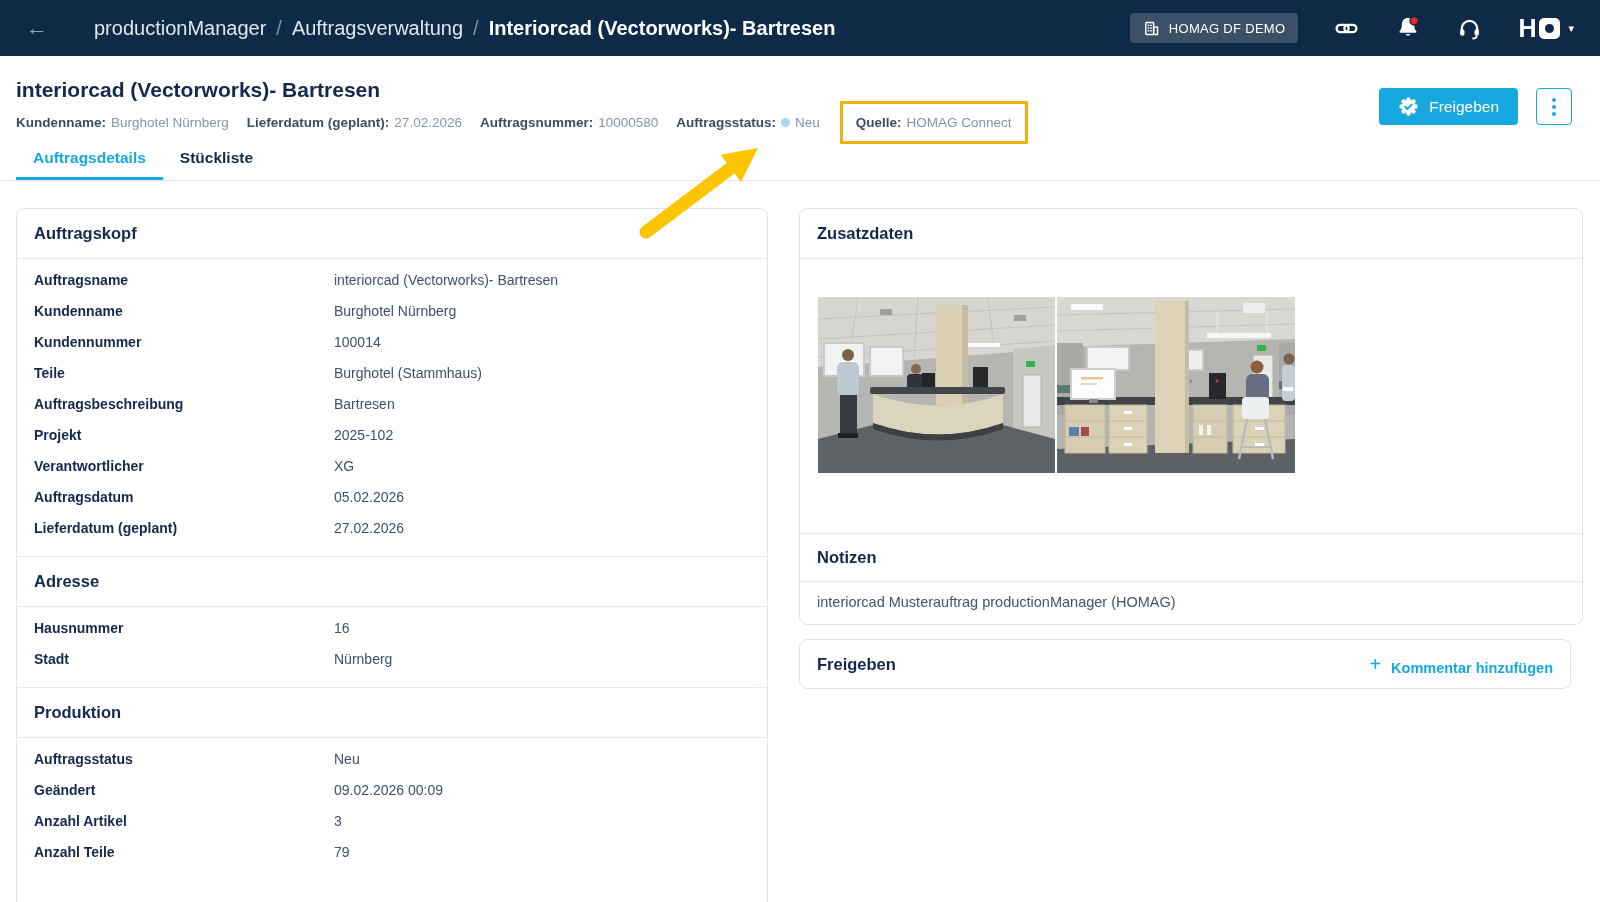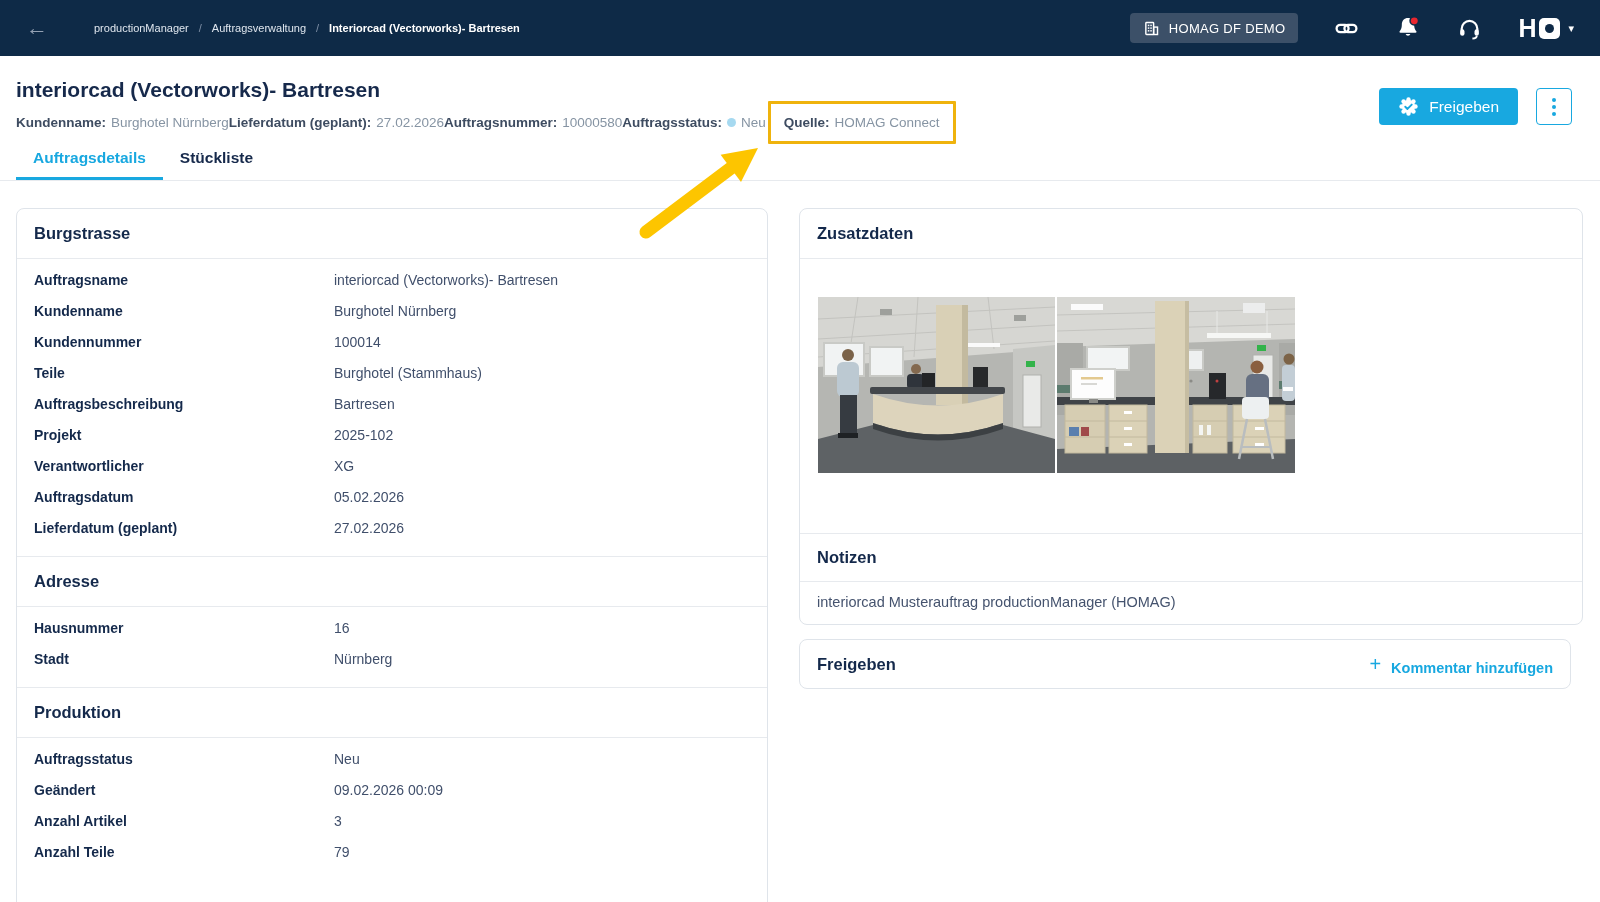--- a/index.html
+++ b/index.html
@@ -4,37 +4,37 @@
 <style>
   * { box-sizing: border-box; margin: 0; padding: 0; }
   html,body { width:1600px; height:902px; overflow:hidden; }
   body {
     font-family: "Liberation Sans", "DejaVu Sans", sans-serif;
     background:#ffffff; position:relative; color:#14294B;
   }
   
   .topbar{ height:56px; background:#0E2A47; display:flex; align-items:center; padding:0 26px; }
   .back-btn{ color:#93A1B3; font-size:22px; line-height:1; cursor:pointer; margin-right:46px; background:none; border:none; }
-  .crumbs{ display:flex; align-items:center; font-size:11px; color:#DFE6EE; }
+  .crumbs{ display:flex; align-items:center; font-size:20px; color:#DFE6EE; }
   .crumb{ cursor:pointer; }
   .crumb-sep{ color:#7E8FA6; margin:0 10px; }
   .crumb.current{ font-weight:700; color:#FFFFFF; cursor:default; }
   .topbar-right{ margin-left:auto; display:flex; align-items:center; gap:36px; }
   .tenant-btn{ display:flex; align-items:center; gap:9px; background:#3C5068; border:none; border-radius:4px;
     height:30px; padding:14px 13px; color:#FFFFFF; font-size:13px; letter-spacing:.3px; cursor:pointer; }
   .icon-btn{ background:none; border:none; cursor:pointer; display:flex; align-items:center; position:relative; }
   .logo-wrap{ display:flex; align-items:center; gap:3px; cursor:pointer; }
   .logo-h{ color:#fff; font-weight:700; font-size:25px; line-height:1; }
   .logo-box{ width:21px; height:21px; background:#fff; border-radius:5px; display:flex; align-items:center; justify-content:center; }
   .logo-dot{ width:9px; height:9px; border-radius:50%; background:#0E2A47; }
   .logo-caret{ color:#fff; font-size:11px; margin-left:5px; }
   
   .page-head{ position:relative; margin:22px 28px 0 16px; }
   .page-title{ font-size:21px; font-weight:700; color:#16294B; }
-  .meta-row{ display:flex; align-items:center; margin-top:10px; height:20px; font-size:13.5px; }
+  .meta-row{ display:flex; align-items:center; gap:18px; margin-top:10px; height:20px; font-size:13.5px; }
   .meta-item{ display:flex; align-items:center; gap:5px; white-space:nowrap; }
   .meta-label{ font-weight:700; color:#3E4C61; }
   .meta-value{ color:#8694A3; }
   .status-dot{ width:9px; height:9px; border-radius:50%; background:#A6D9F0; display:inline-block; }
   .quelle-box{ border:3px solid #EFB30D; padding:11px 13px; margin:-14px 0 -14px 2px; border-radius:1px; }
   .actions{ position:absolute; top:10px; right:0; display:flex; align-items:center; gap:18px; }
   .release-btn{ display:flex; align-items:center; gap:10px; background:#18A8E0; color:#fff; border:none;
     border-radius:4px; height:37px; padding:0 19px; font-size:15.5px; cursor:pointer; }
   .kebab-btn{ width:36px; height:37px; background:#fff; border:1.5px solid #18A8E0; border-radius:4px;
     display:flex; flex-direction:column; align-items:center; justify-content:center; gap:3px; cursor:pointer; }
@@ -187,21 +187,21 @@
 </section>
 
 <nav class="tabs">
   <button class="tab active">Auftragsdetails</button>
   <button class="tab">Stückliste</button>
 </nav>
 
 <main class="content">
 
   <section class="card left">
-    <div class="sec-head">Burgstrasse</div>
+    <div class="sec-head">Auftragskopf</div>
     <div class="rows">
       <div class="row">
           <div class="row-label">Auftragsname</div>
           <div class="row-value">interiorcad (Vectorworks)- Bartresen</div>
         </div>
       <div class="row">
           <div class="row-label">Kundenname</div>
           <div class="row-value">Burghotel Nürnberg</div>
         </div>
       <div class="row">

